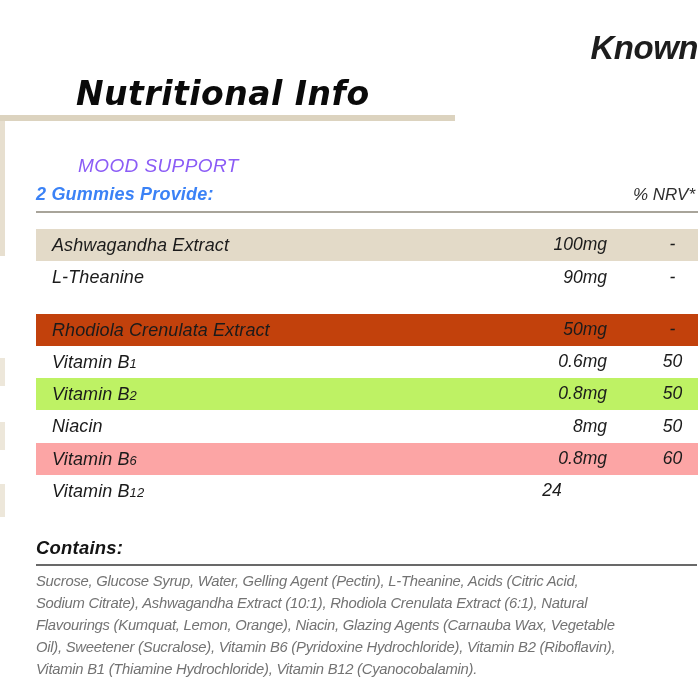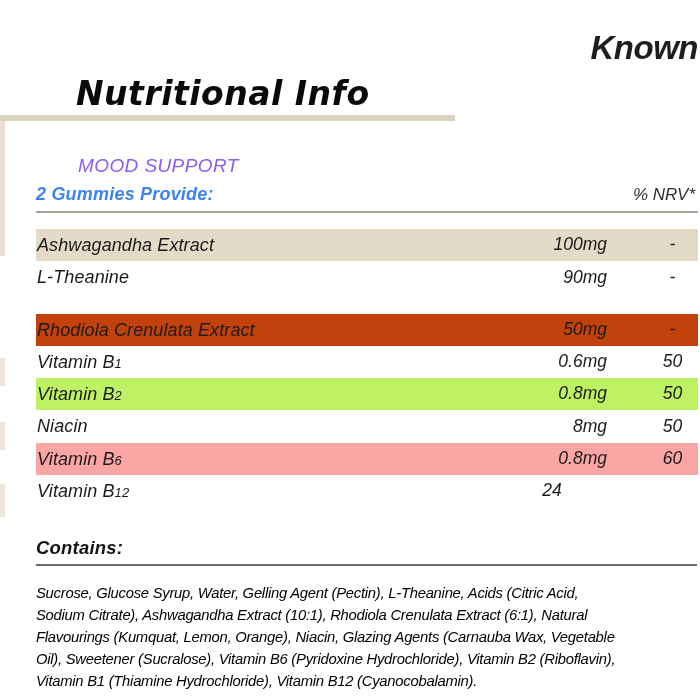--- a/index.html
+++ b/index.html
@@ -31,33 +31,33 @@
   .nrv-label{font-size:17px;font-weight:400;color:#2f2f2f;padding-right:3px;}
   .rule-gray{position:absolute;left:36px;top:211px;width:662px;height:2px;}
   
   .table{position:absolute;left:36px;top:229px;width:662px;}
   .row{
     display:grid;grid-template-columns:1fr 150px 91px;align-items:center;
     height:32.25px;box-sizing:border-box;font-size:18px;color:#1b1b1b;
   }
   .row.banded{background-clip:content-box;padding:3.5px 0;}
   .cell{line-height:1;}
-  .cell.name{padding-left:1px;letter-spacing:0.1px;}
+  .cell.name{padding-left:16px;letter-spacing:0.1px;}
   .cell.amount{text-align:right;font-size:17.5px;}
   .cell.nrv{text-align:center;padding-left:40px;font-size:17.5px;}
   .sm{font-size:72%;}
   
   .contains-heading{
     position:absolute;left:36px;top:537px;font-size:18.5px;font-weight:700;
     letter-spacing:0.2px;color:#141414;
   }
   .rule-dark{position:absolute;left:36px;top:564px;width:661px;height:2px;}
   .ingredients{
     position:absolute;left:36px;top:570px;width:664px;font-size:14.8px;
-    line-height:22px;letter-spacing:-0.25px;color:#000000;margin-top:12px;
+    line-height:22px;letter-spacing:-0.25px;color:#737373;
   }
   .ing-line{white-space:nowrap;}
   
   .edge{position:absolute;left:0;width:5px;}
 </style>
 </head>
 <body>
 
 <div id="stage">
 

